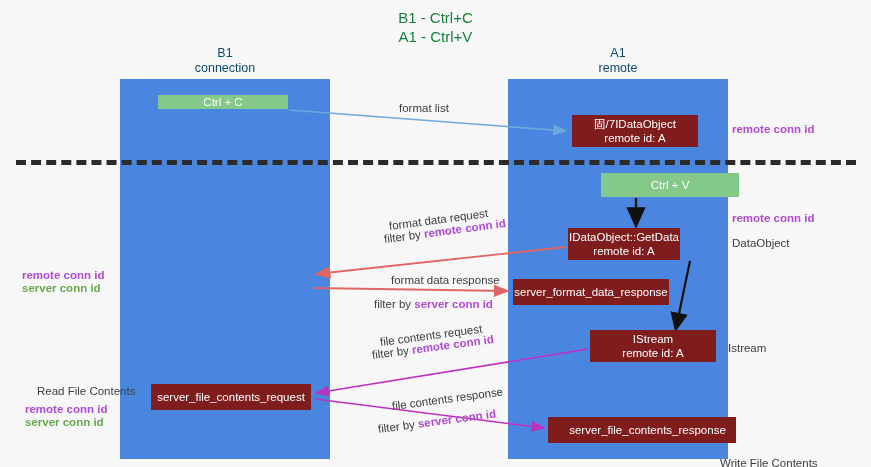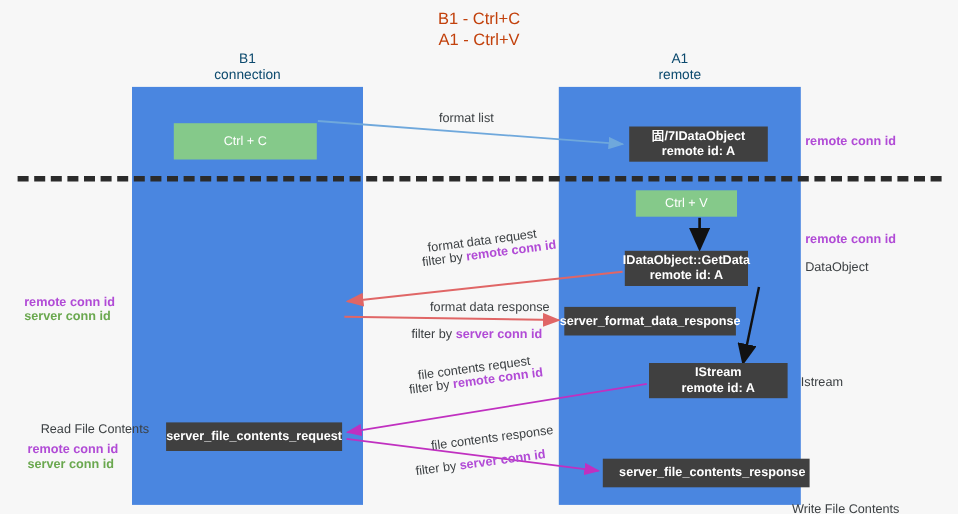--- a/index.html
+++ b/index.html
@@ -39,44 +39,44 @@
   #hdr-b1 { left: 120px; top: 46px; width: 210px; }
   #hdr-a1 { left: 508px; top: 46px; width: 220px; }
 
   
   #title {
     position: absolute;
     left: 0; top: 8px; width: 871px;
     text-align: center;
     font-size: 15px;
     line-height: 19px;
-    color: #c2410c;
+    color: #15803d;
   }
 
   
   .node {
     position: absolute;
     box-sizing: border-box;
     display: flex;
     flex-direction: column;
     align-items: center;
     justify-content: center;
     color: #ffffff;
     font-size: 11.5px;
     line-height: 14px;
     text-align: center;
     padding: 2px 6px;
   }
   .node.green  { background: #85c98a; }
-  .node.orange { background: #404040; font-weight: bold; }
+  .node.orange { background: #7f1d1d; }
   .node .l2 { font-size: 11.5px; }
 
-  #n-ctrlc  { left: 158px; top: 112px;  width: 130px; height: 33px; text-align: center; }
+  #n-ctrlc  { left: 158px; top: 95px;  width: 130px; height: 14px; text-align: center; }
   #n-idobj  { left: 572px; top: 115px; width: 126px; height: 32px; }
-  #n-ctrlv  { left: 578px; top: 173px; width: 92px; height: 24px; }
+  #n-ctrlv  { left: 601px; top: 173px; width: 138px; height: 24px; }
   #n-getdata{ left: 568px; top: 228px; width: 112px; height: 32px; }
   #n-sfdreq { left: 151px; top: 268px; width: 160px; height: 26px; }
   #n-sfdres { left: 513px; top: 279px; width: 156px; height: 26px; }
   #n-istream{ left: 590px; top: 330px; width: 126px; height: 32px; }
   #n-sfcreq { left: 151px; top: 384px; width: 160px; height: 26px; }
   #n-sfcres { left: 548px; top: 417px; width: 188px; height: 26px; padding-left: 17px; }
 
   
   .lbl {
     position: absolute;

